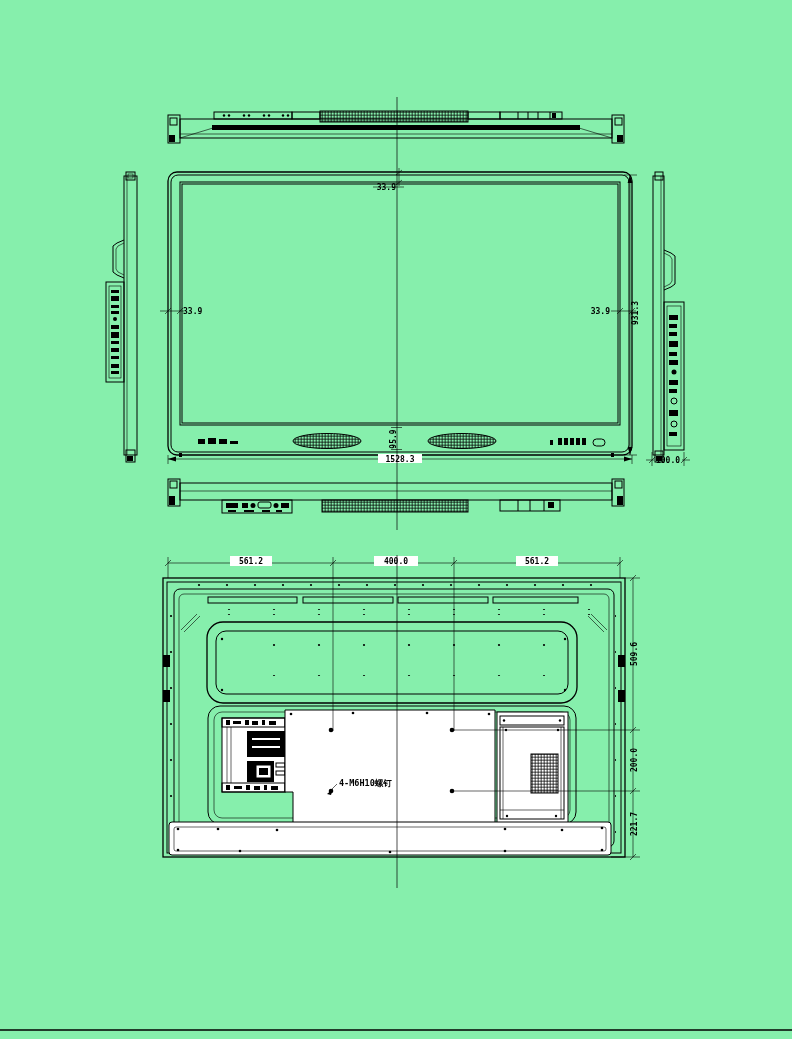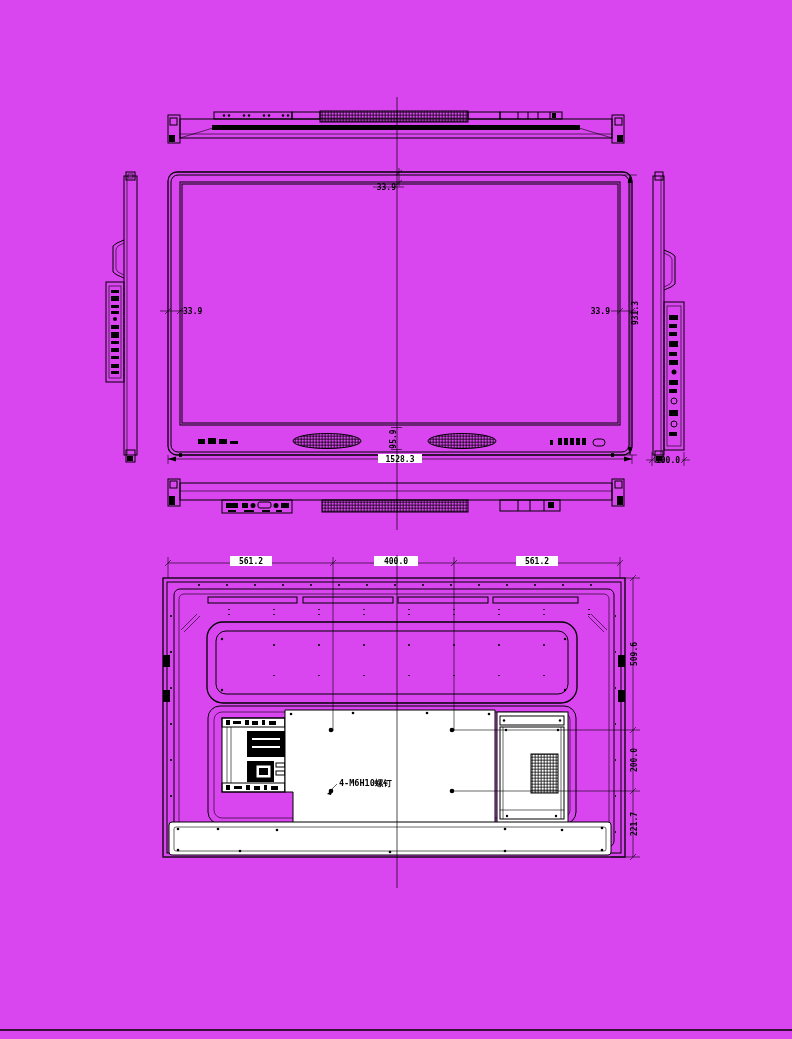--- a/index.html
+++ b/index.html
@@ -1,16 +1,16 @@
 <!DOCTYPE html>
 <html><head>
 <meta charset="utf-8">
 <style>
   html,body{margin:0;padding:0;background:#fff;}
-  .canvas{position:relative;width:792px;height:1039px;background:#d946ef;overflow:hidden;}
+  .canvas{position:relative;width:792px;height:1039px;background:#86efac;overflow:hidden;}
   svg{position:absolute;left:0;top:0;}
   .ln{fill:none;stroke:#000;stroke-width:1;}
   .ln2{fill:none;stroke:#000;stroke-width:1.3;}
   .thin{fill:none;stroke:#000;stroke-width:0.6;}
   .cl{fill:none;stroke:#000;stroke-width:0.7;}
   .blk{fill:#000;stroke:none;}
   .wh{fill:#fff;stroke:#000;stroke-width:1;}
   .whn{fill:#fff;stroke:none;}
   .dim{font-family:"DejaVu Sans Mono",monospace;font-size:8px;font-weight:700;fill:#000;}
   .note{font-family:"DejaVu Sans Mono",monospace;font-size:8.5px;font-weight:700;fill:#000;}

